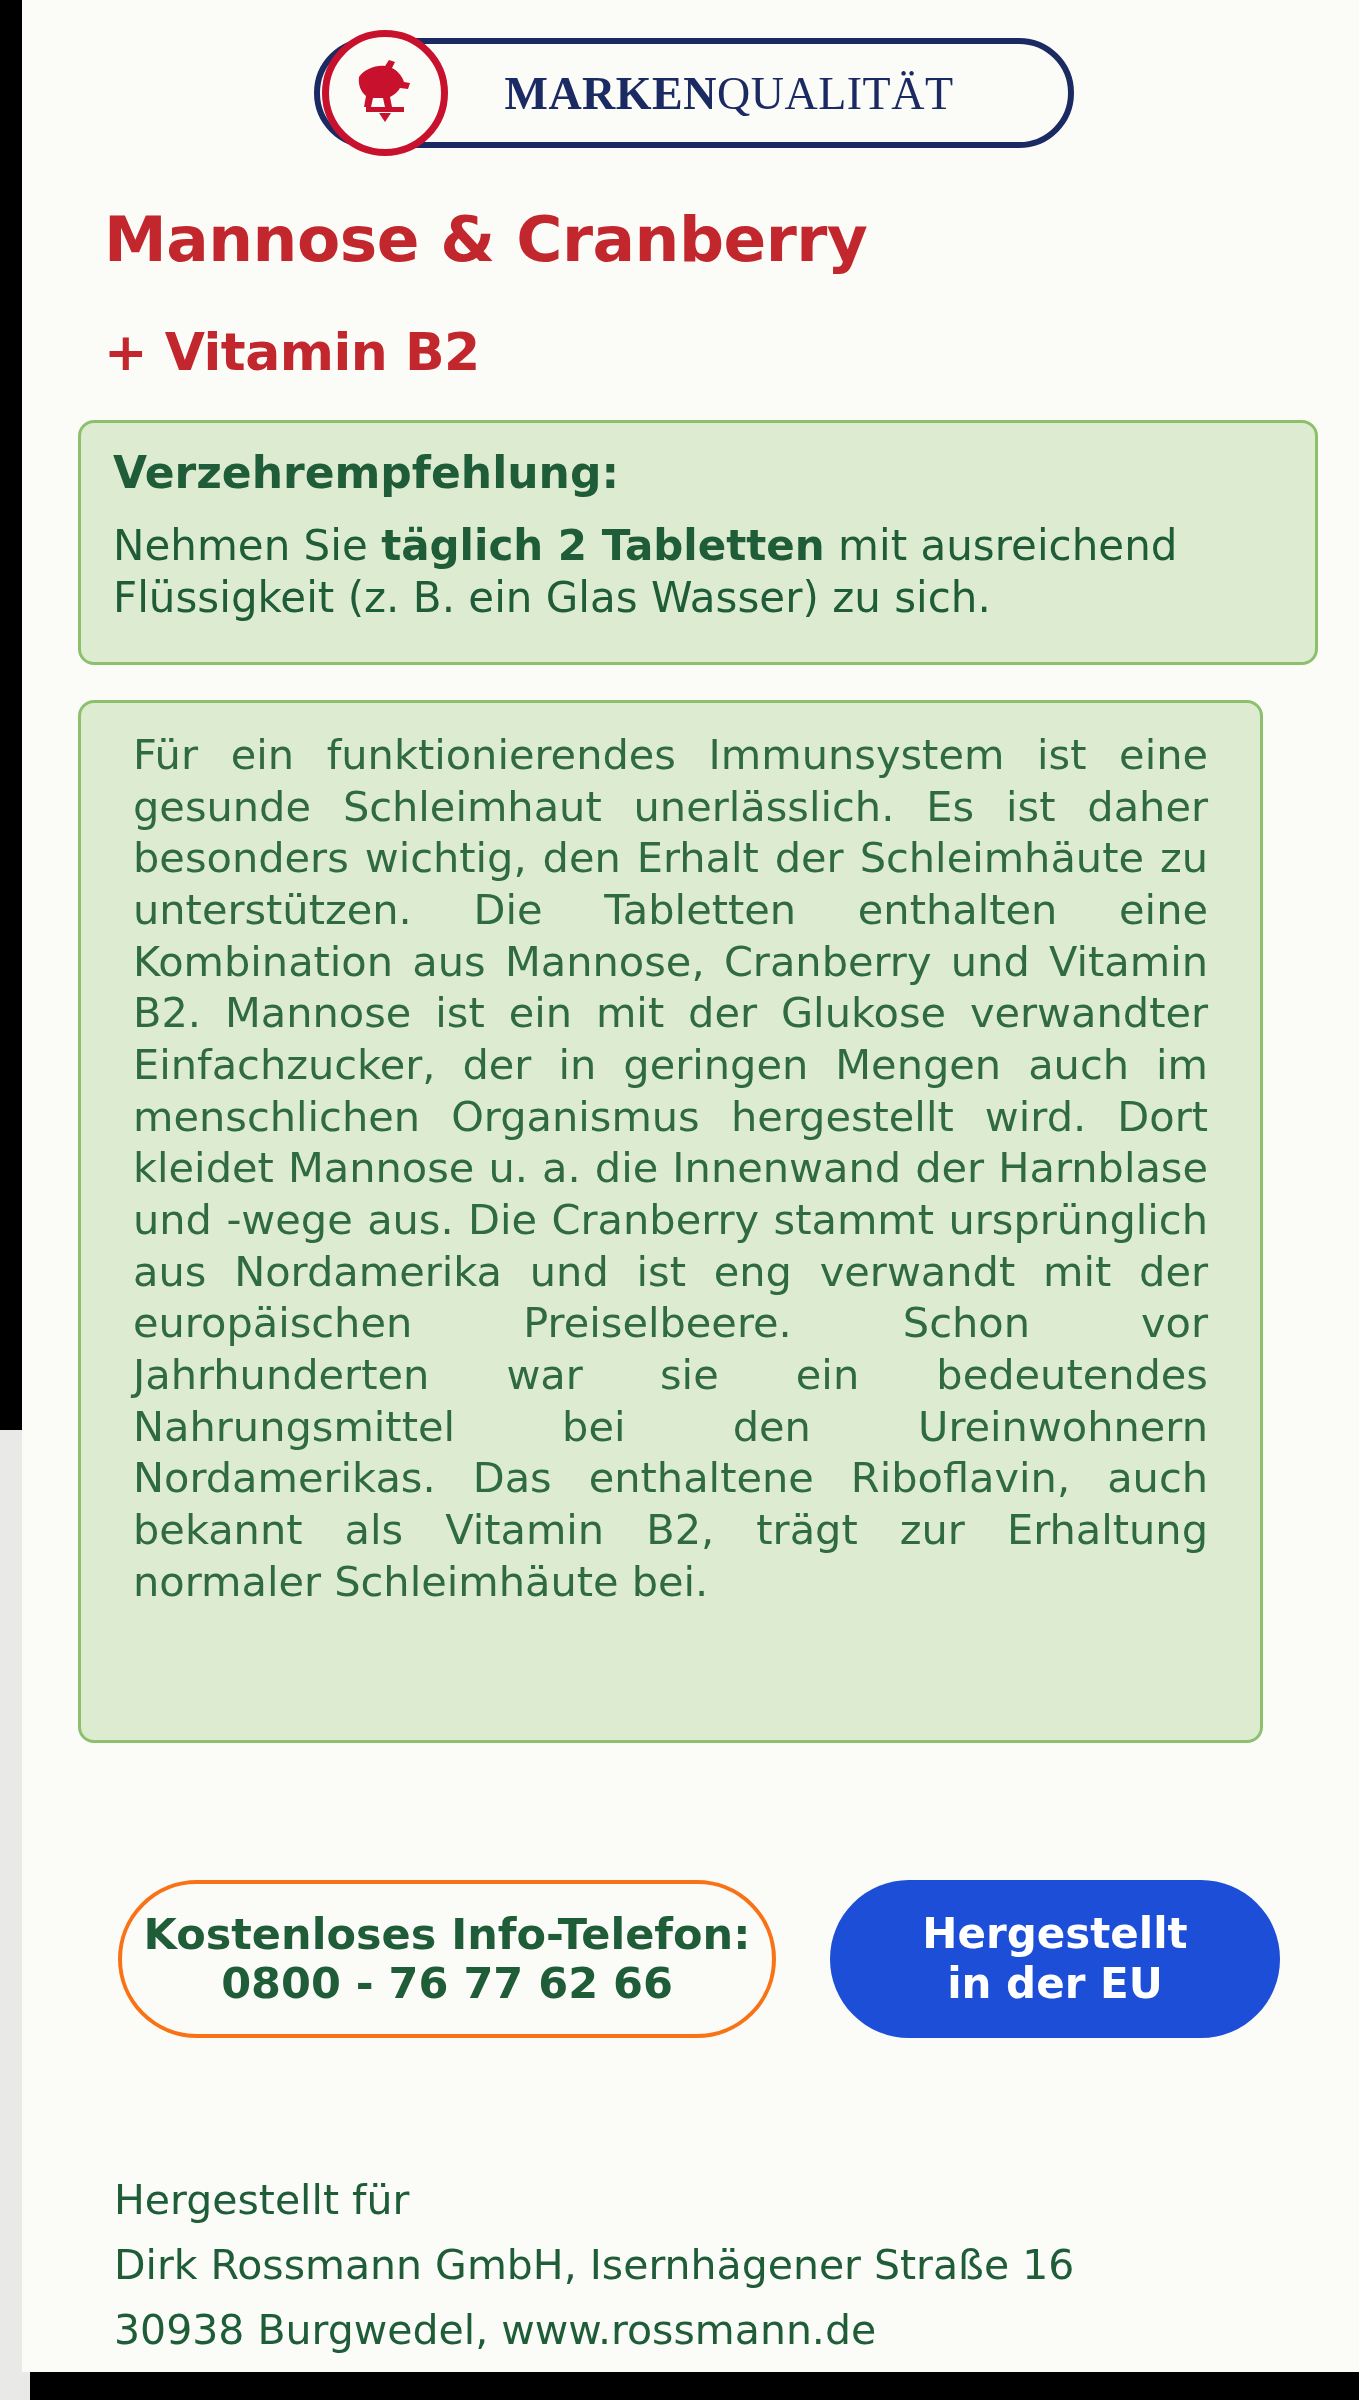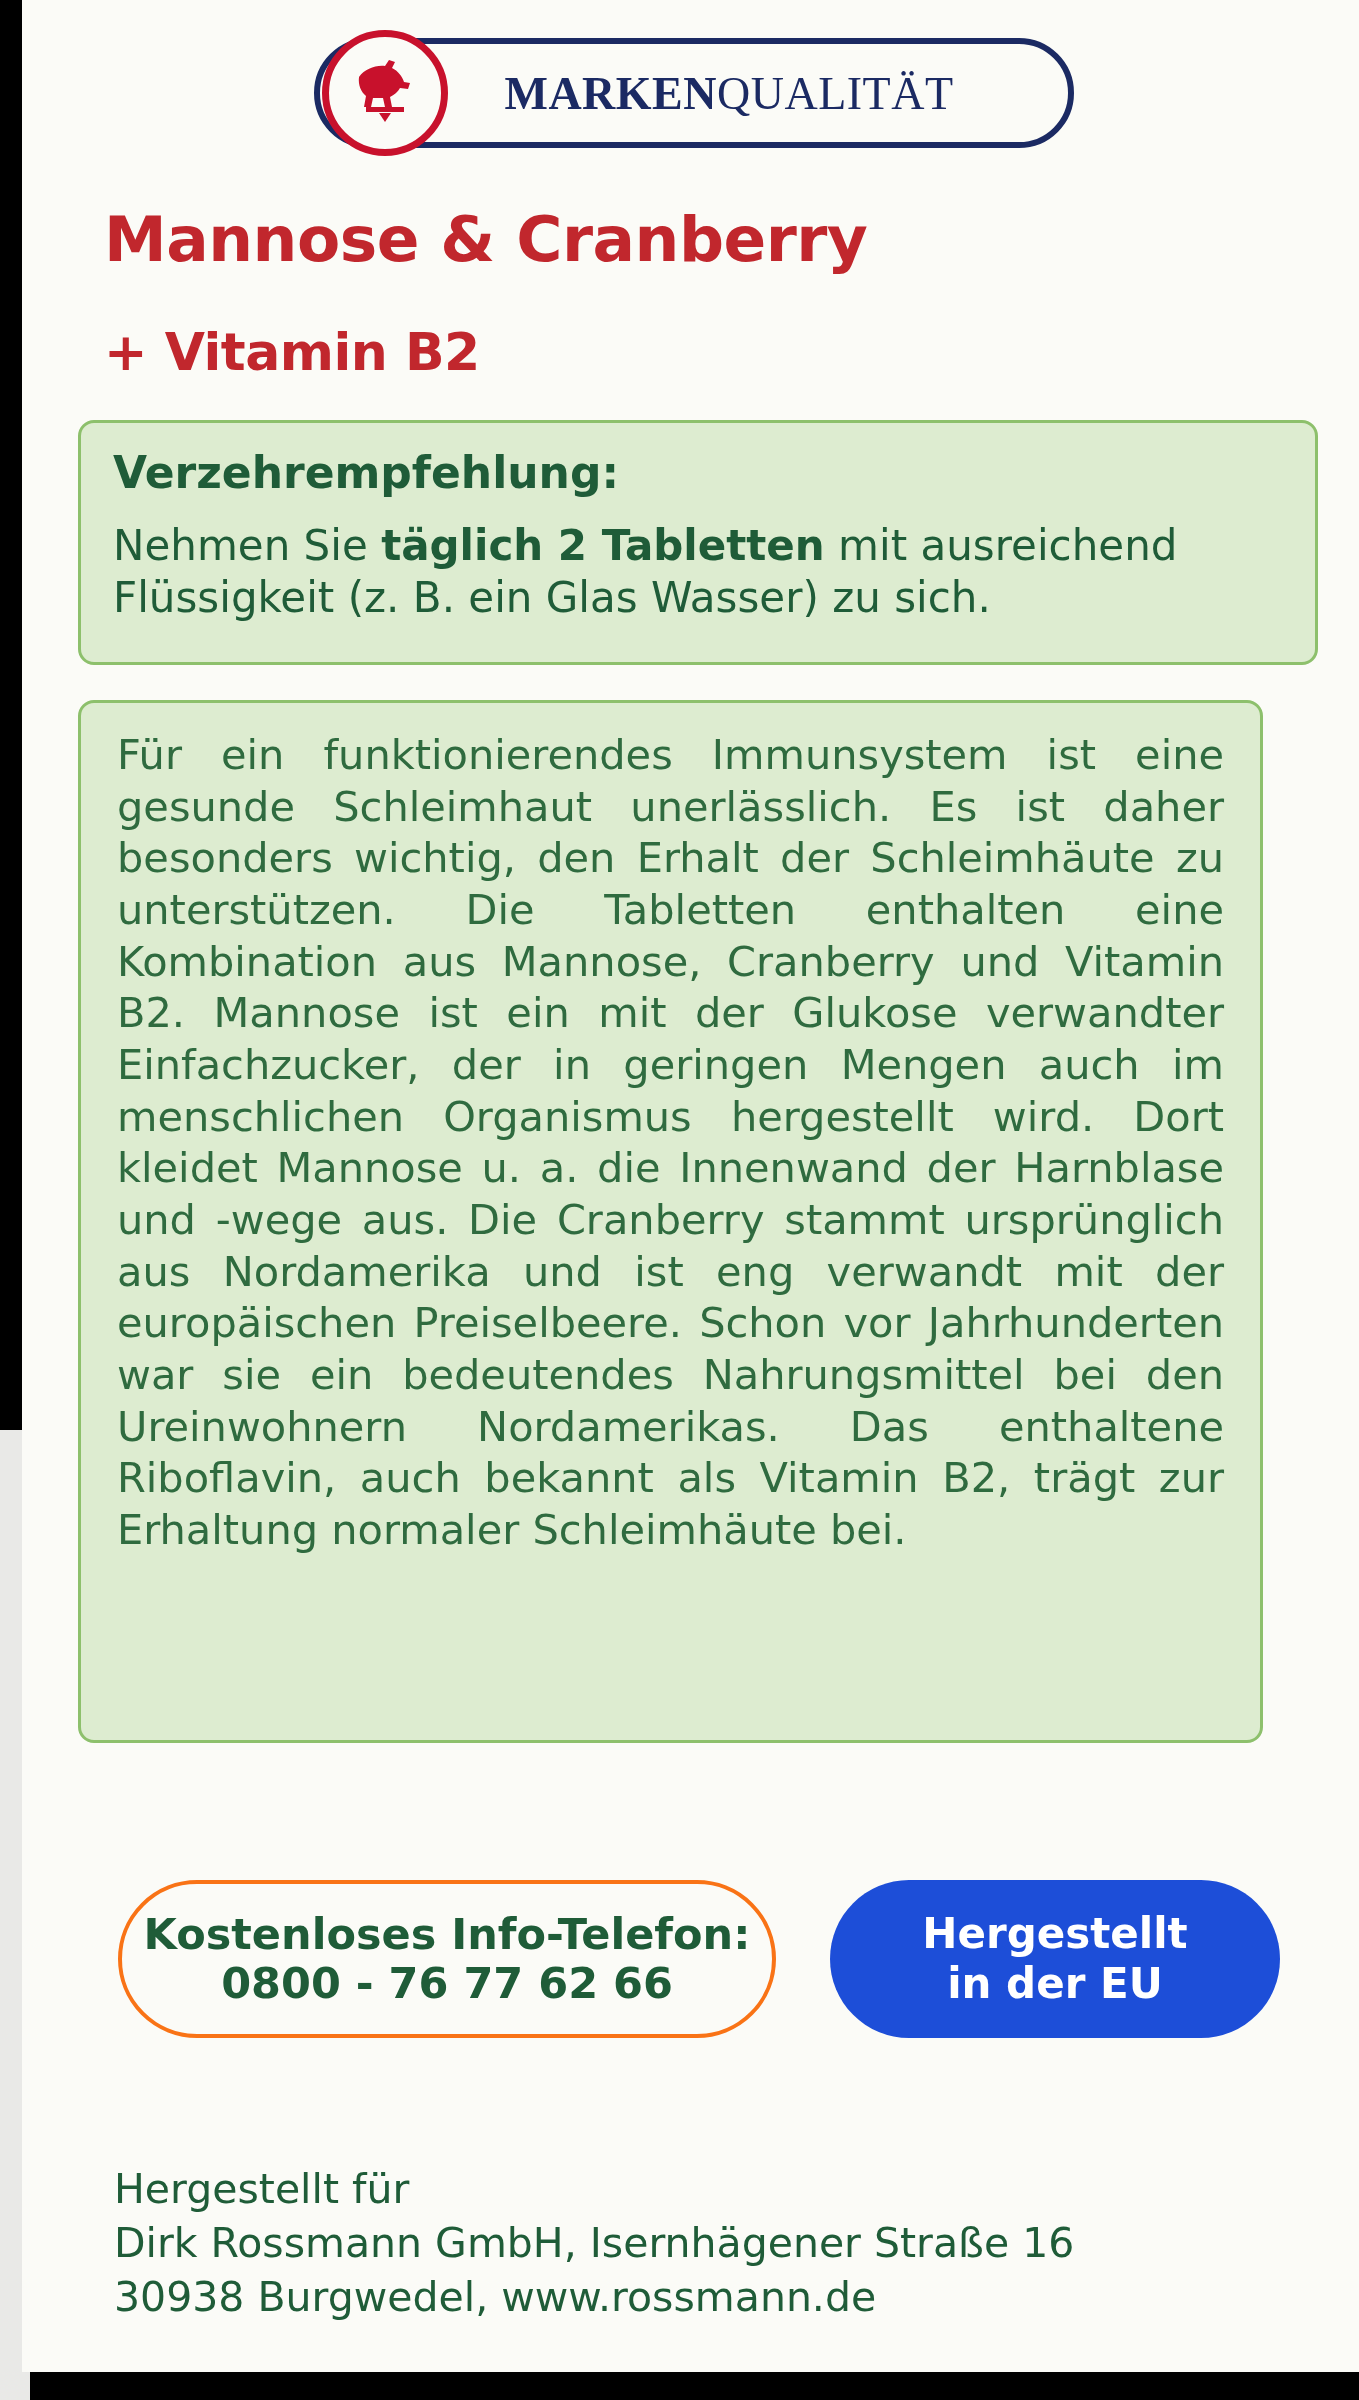--- a/index.html
+++ b/index.html
@@ -134,21 +134,21 @@
     color: #1f5c38;
     line-height: 1.25;
   }
   .dosage-text b { font-weight: bold; }
 
   .box-info {
     left: 56px;
     top: 700px;
     width: 1185px;
     height: 1043px;
-    padding: 26px 36px;
+    padding: 26px 52px;
   }
   .info-text {
     font-size: 41.5px;
     color: #2f6b3f;
     line-height: 1.245;
     text-align: justify;
     text-justify: inter-word;
     hyphens: manual;
   }
 
@@ -202,21 +202,21 @@
   
   .manufacturer {
     position: absolute;
     left: 92px;
     top: 2162px;
     width: 1180px;
     color: #1f5c38;
     font-size: 41px;
     line-height: 1.32;
   }
-  .manufacturer div { white-space: nowrap; }
+  .manufacturer div { white-space: nowrap; margin-top: 11px; }
 </style>
 </head>
 <body>
 
 <div class="backdrop-left-lower"></div>
 
 <div class="package">
   <div class="content">
 
     <div class="brand-badge">

